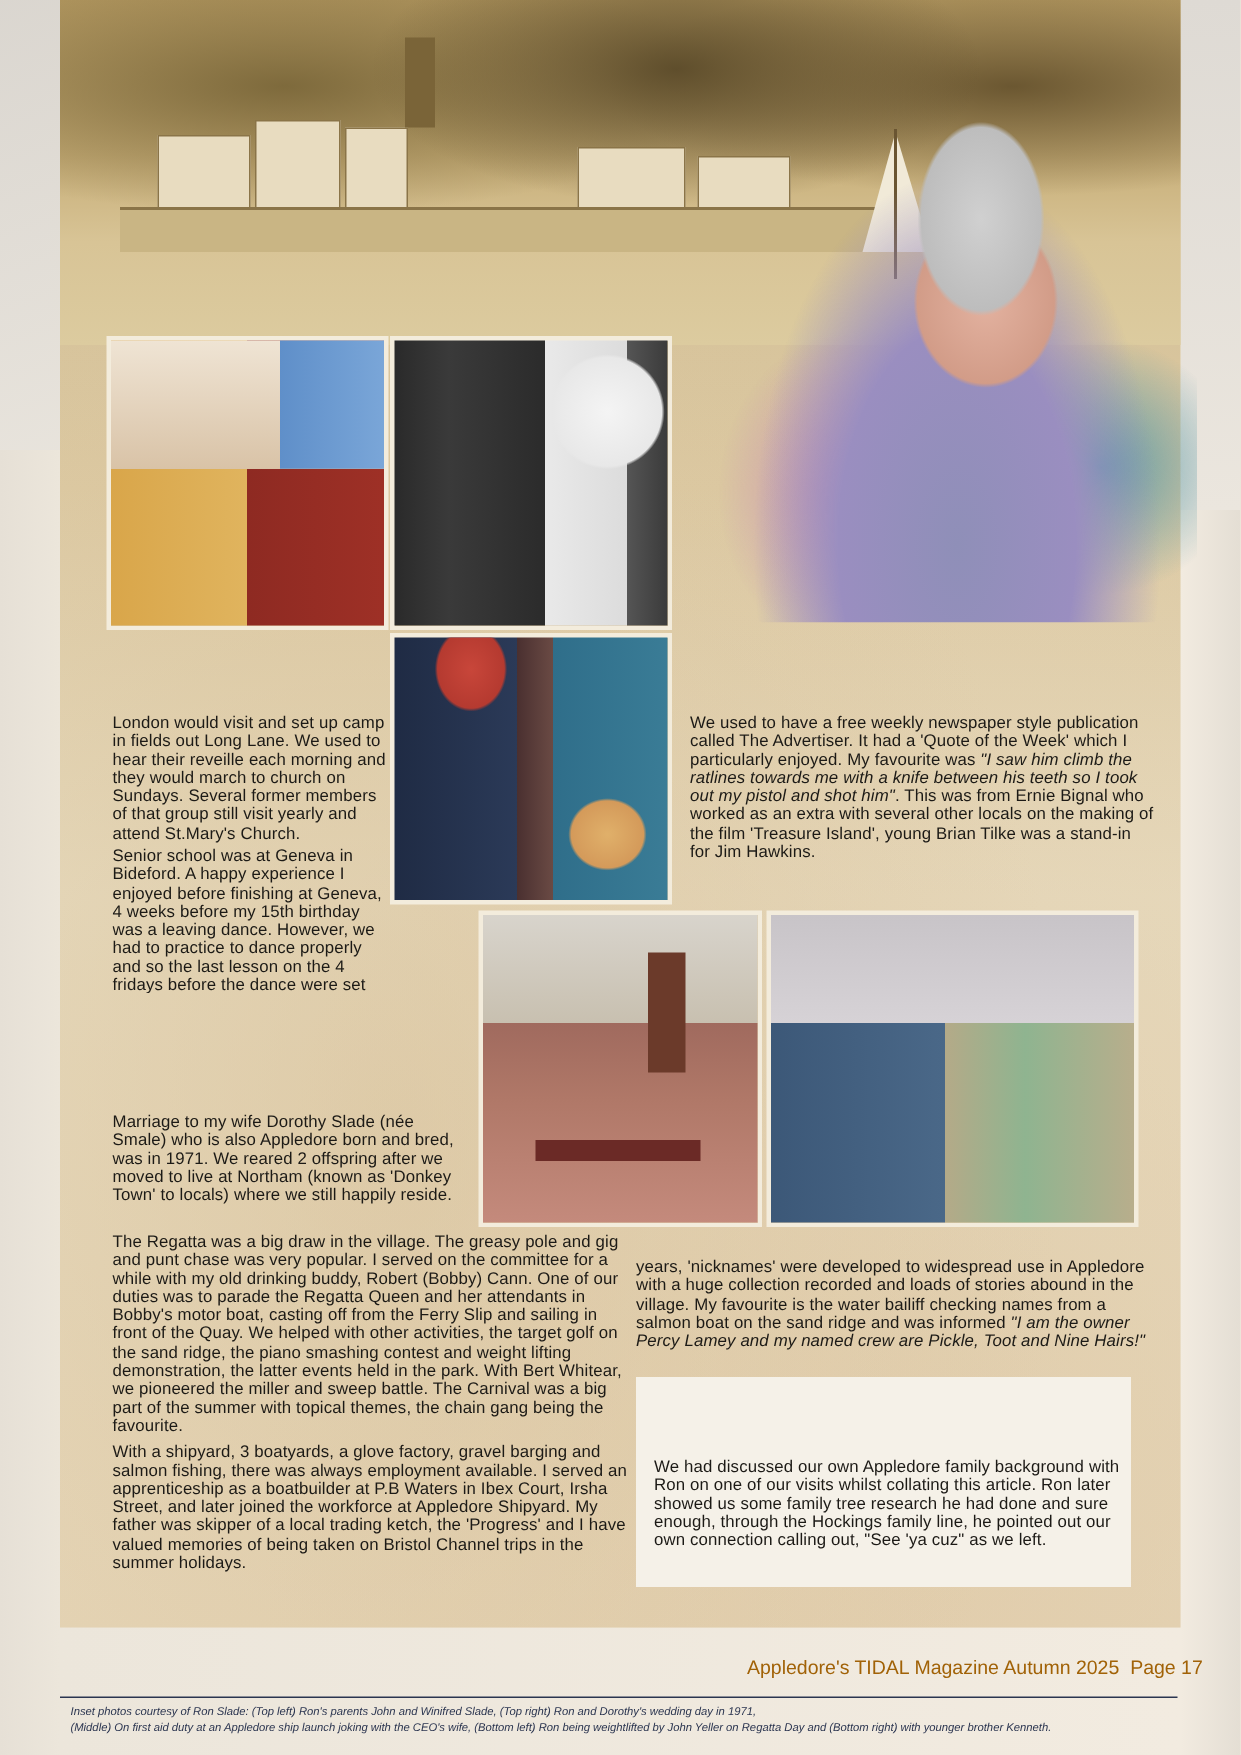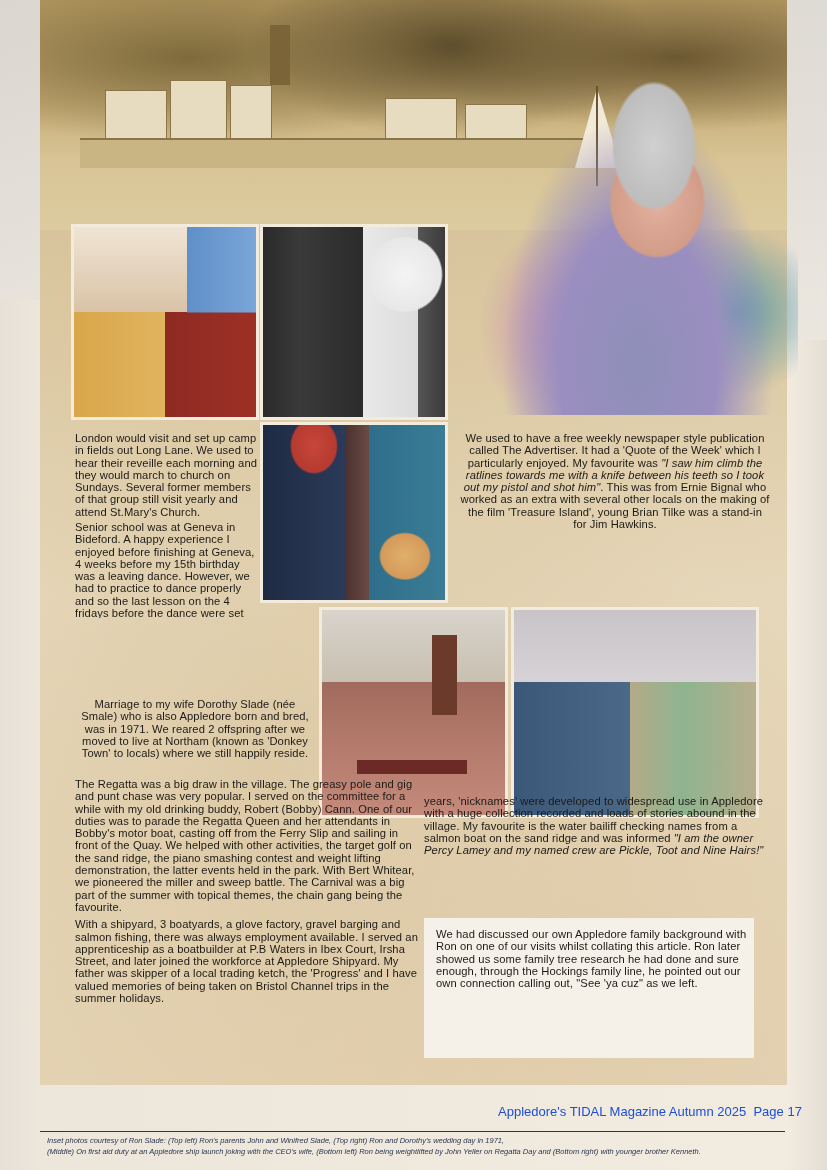--- a/index.html
+++ b/index.html
@@ -55,32 +55,32 @@
       linear-gradient(180deg,#c8c4c8 0,#d6d2d6 35%,transparent 35%),
       linear-gradient(90deg,#3c5878 0,#4a6888 48%,#b4aa88 48%,#8fb490 70%,#b8ae8c 100%);}
   .portrait{position:absolute;left:478px;top:70px;width:320px;height:345px;
     background:
       radial-gradient(ellipse at 55% 22%,#d0d0d0 0,#bdbdbd 16%,transparent 17%),
       radial-gradient(ellipse at 56% 38%,#e3b2a0 0,#d29c88 18%,transparent 19%),
       radial-gradient(ellipse at 50% 85%,#8f8fb8 0,#9a8ec0 35%,transparent 60%),
       radial-gradient(ellipse at 30% 75%,#c688b4 0,transparent 30%),
       radial-gradient(ellipse at 80% 70%,#5c9aa6 0,transparent 25%);
     border-radius:40% 40% 10% 10%;}
-  .text{position:absolute;font-size:11.2px;line-height:12.3px;letter-spacing:.1px;}
+  .text{position:absolute;font-size:11.2px;line-height:12.3px;letter-spacing:.1px;margin-top:44px;}
   .text p{margin:0 0 5px 0;}
   .col-left-top{left:75px;top:432px;width:185px;}
-  .col-left-mid{left:75px;top:618px;width:240px;text-align:center;}
+  .col-left-mid{left:75px;top:618px;width:240px;}
   .col-left-wide{left:75px;top:778px;width:345px;}
-  .col-right-top{left:460px;top:432px;width:310px;text-align:center;}
+  .col-right-top{left:460px;top:432px;width:310px;}
   .col-right-mid{left:424px;top:795px;width:340px;}
   .quote{font-style:italic;}
   .box{position:absolute;left:424px;top:918px;width:330px;height:140px;
     background:#f5f1e8;text-decoration:underline;}
   .box .text{position:absolute;left:12px;top:10px;width:320px;}
-  .footer-title{position:absolute;left:498px;top:1104px;font-size:13px;color:#1d4ed8;}
+  .footer-title{position:absolute;left:498px;top:1104px;font-size:13px;color:#a16207;}
   .rule{position:absolute;left:40px;top:1131px;width:745px;height:1px;background:#2a3550;}
   .credits{position:absolute;right:40px;top:1136px;width:740px;text-align:left;
     font-size:7.5px;line-height:10.5px;font-style:italic;color:#2b3550;}
 </style>
 </head>
 <body>
 
 <div class="page-bg"></div>
 <div class="side-left"></div>
 <div class="side-right"></div>

